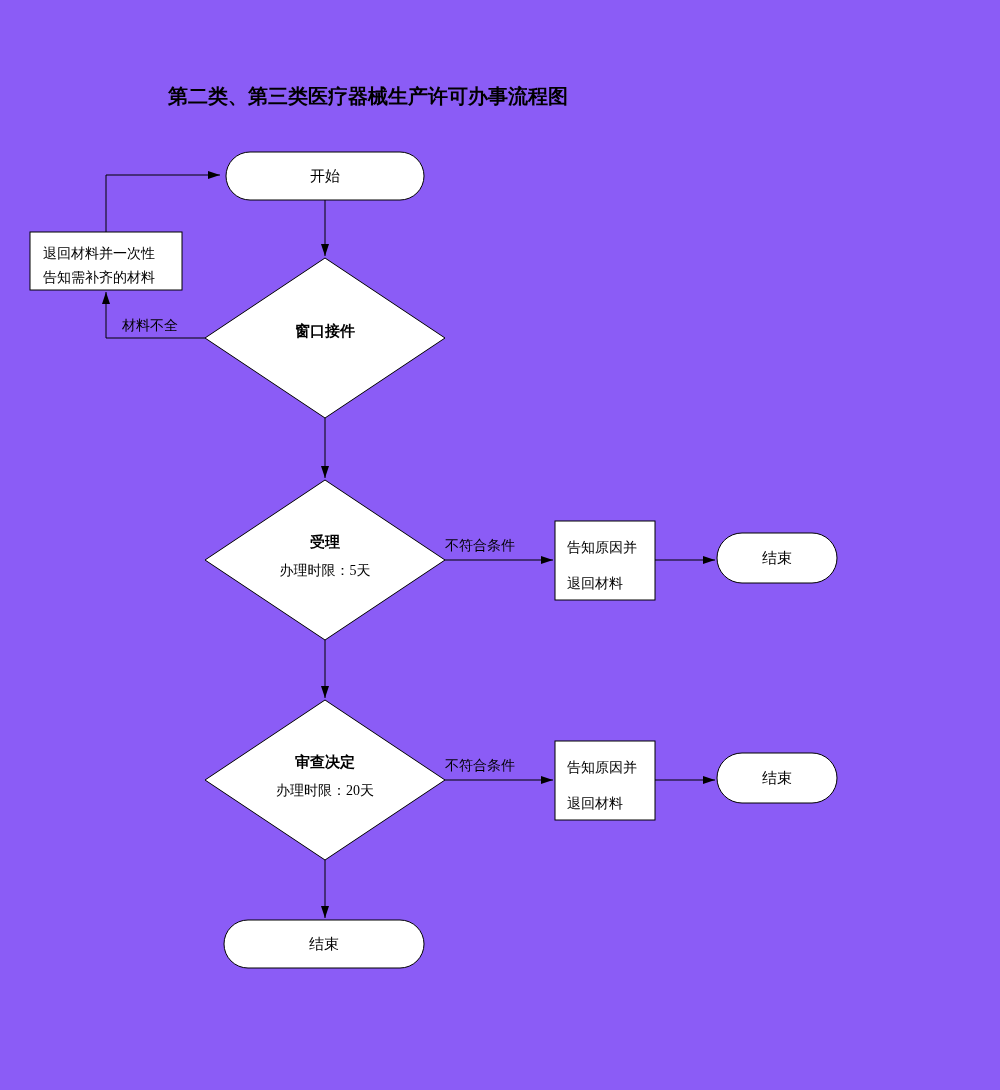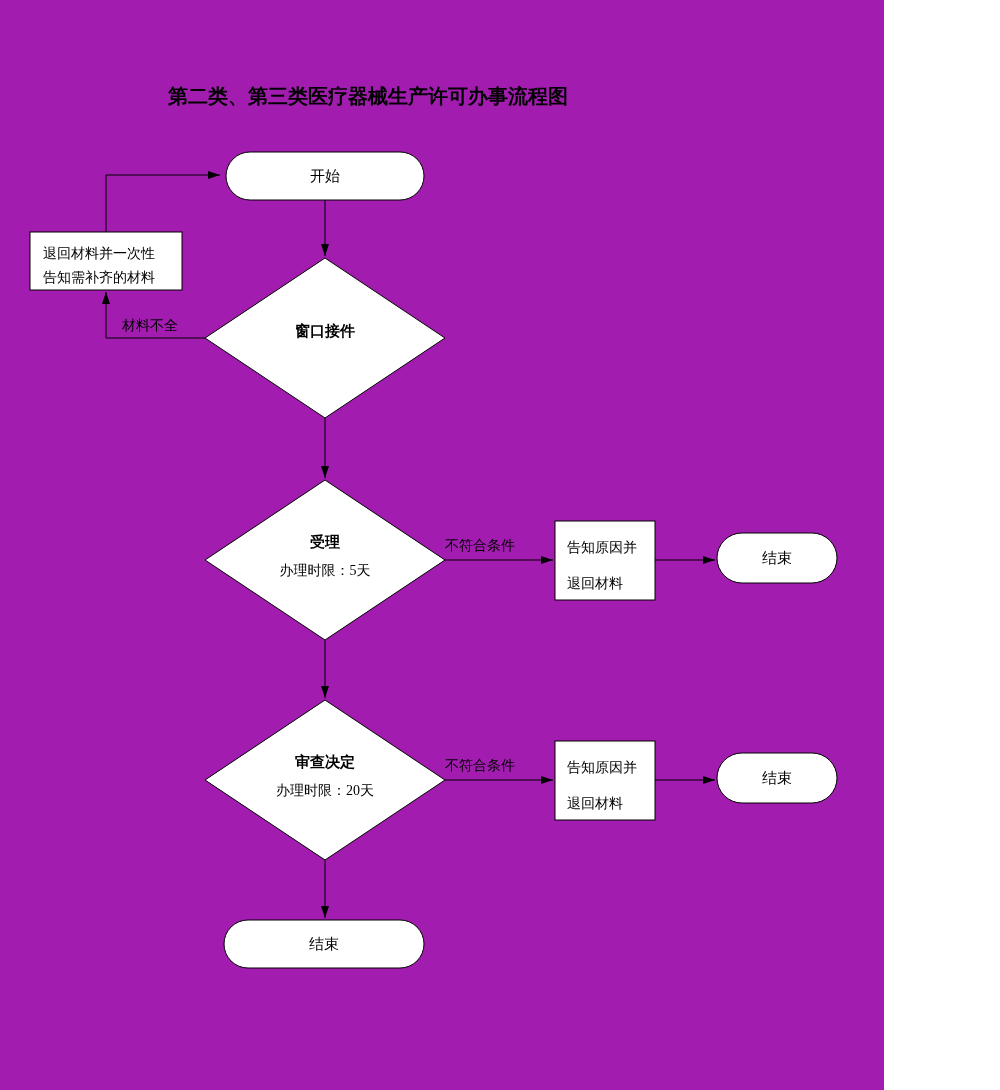--- a/index.html
+++ b/index.html
@@ -2,23 +2,23 @@
 <html><head>
 <meta charset="utf-8">
 <style>
   html, body {
     margin: 0;
     padding: 0;
     background: #ffffff;
   }
   .page {
     position: relative;
-    width: 884px;
+    width: 1000px;
     height: 1090px;
-    background: #a21caf;
+    background: #8b5cf6;
     font-family: "Liberation Serif", "DejaVu Serif", serif;
     overflow: hidden;
   }
   svg text {
     font-family: "Liberation Serif", "DejaVu Serif", serif;
     fill: #000000;
   }
   .title-text {
     font-size: 20px;
     font-weight: bold;

